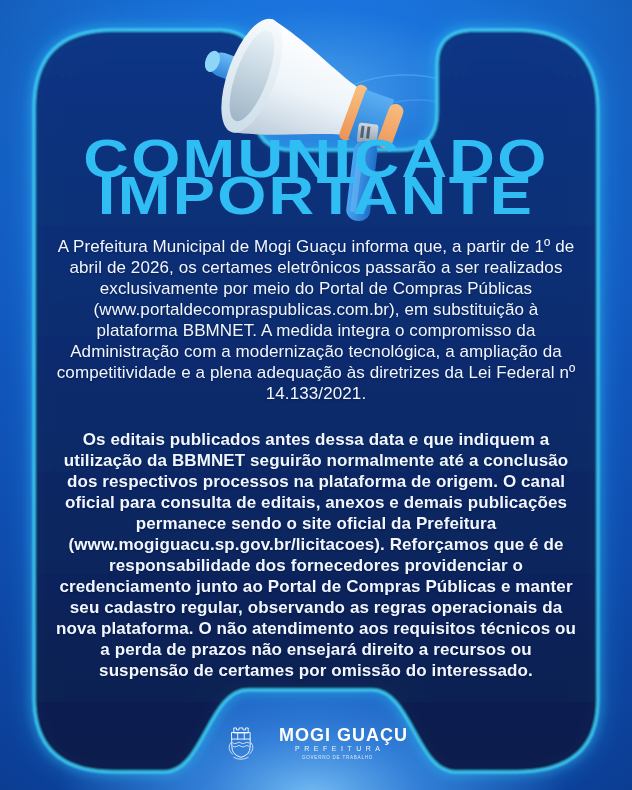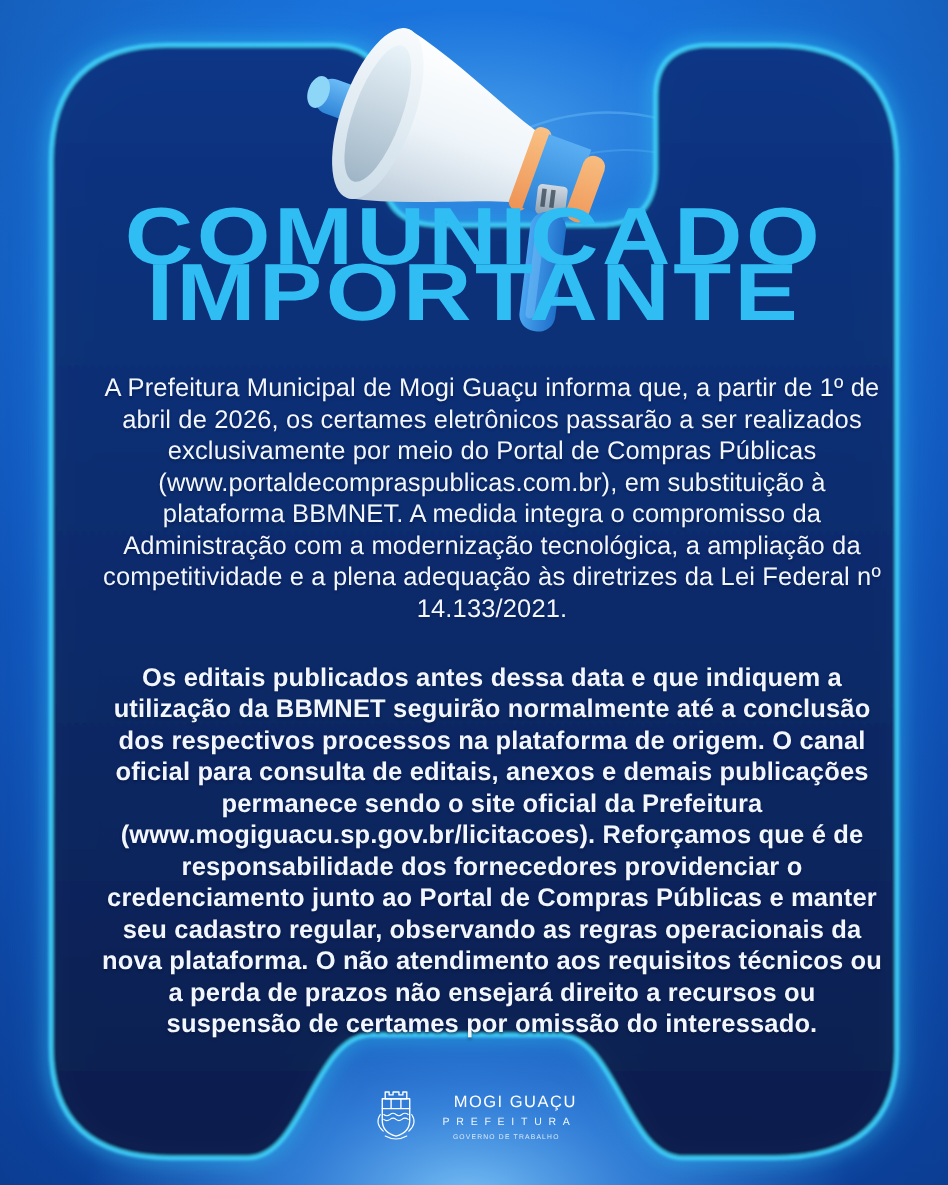--- a/index.html
+++ b/index.html
@@ -8,33 +8,33 @@
     font-family:"Liberation Sans","DejaVu Sans",sans-serif;
   }
   .bg-svg{position:absolute;left:0;top:0;width:632px;height:790px;display:block;}
   .megaphone-svg{position:absolute;left:160px;top:0;width:270px;height:232px;}
   .title{
     position:absolute;top:140px;left:0;right:0;text-align:center;
     color:#2FBDF4;font-weight:bold;font-size:54px;line-height:37px;letter-spacing:2px;
   }
   .title .tline{transform:scaleX(1.17);transform-origin:50% 50%;}
   .para{
-    position:absolute;left:54px;width:524px;margin:12px;text-align:center;
+    position:absolute;left:54px;width:524px;margin:0;text-align:center;
     color:#F2F7FF;font-size:17px;line-height:21px;letter-spacing:0.1px;
     text-shadow:0 1px 2px rgba(2,15,50,.45);
   }
   .para-1{top:236px;}
   .para-2{top:429px;font-weight:bold;}
   .logo{
     position:absolute;left:0;right:0;top:718px;
     display:flex;justify-content:center;align-items:center;gap:9px;color:#fff;
   }
   .crest-svg{width:34px;height:50px;flex:0 0 auto;}
   .logo-text{display:flex;flex-direction:column;align-items:center;}
-  .logo-city{font-size:11px;font-weight:normal;letter-spacing:1px;line-height:16px;margin-left:12px;}
+  .logo-city{font-size:18px;font-weight:bold;letter-spacing:1px;line-height:16px;margin-left:12px;}
   .logo-org{font-size:7px;letter-spacing:4.5px;margin-top:2px;opacity:.92;text-indent:4.5px;}
   .logo-slogan{font-size:4.5px;letter-spacing:.8px;margin-top:3px;opacity:.8;}
 </style>
 </head>
 <body>
 
 <div class="poster">
 
   <svg class="bg-svg" viewBox="0 0 632 790" aria-hidden="true">
     <defs>

